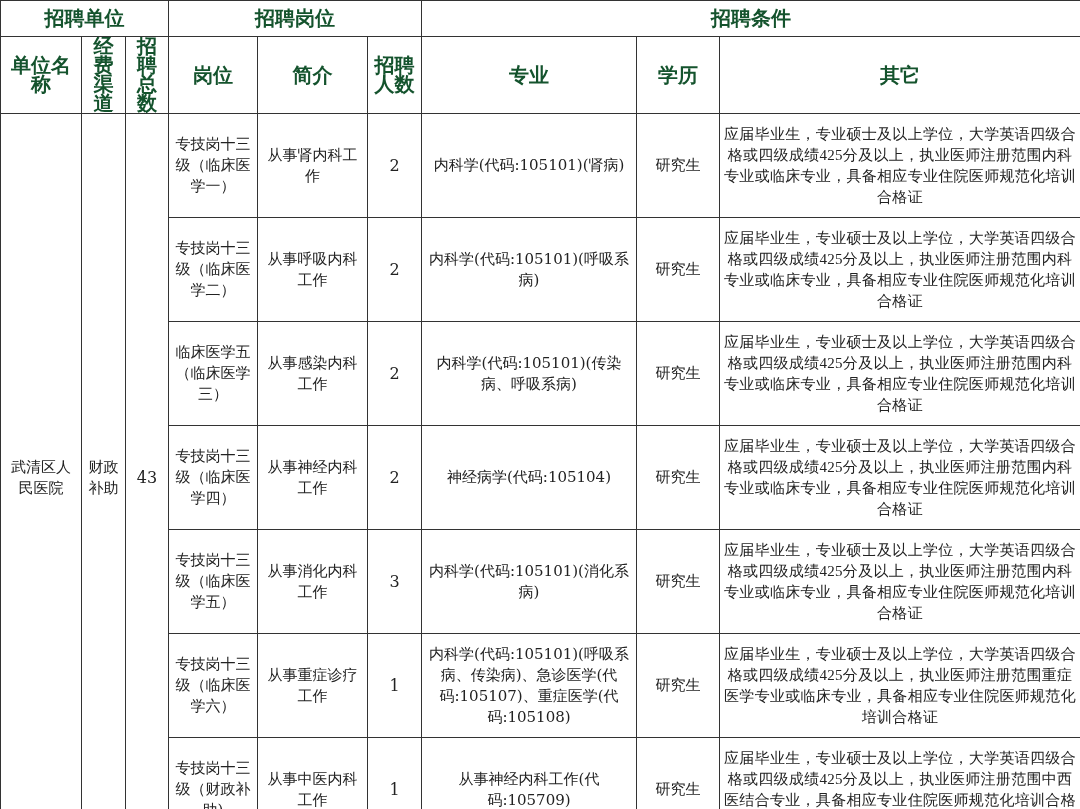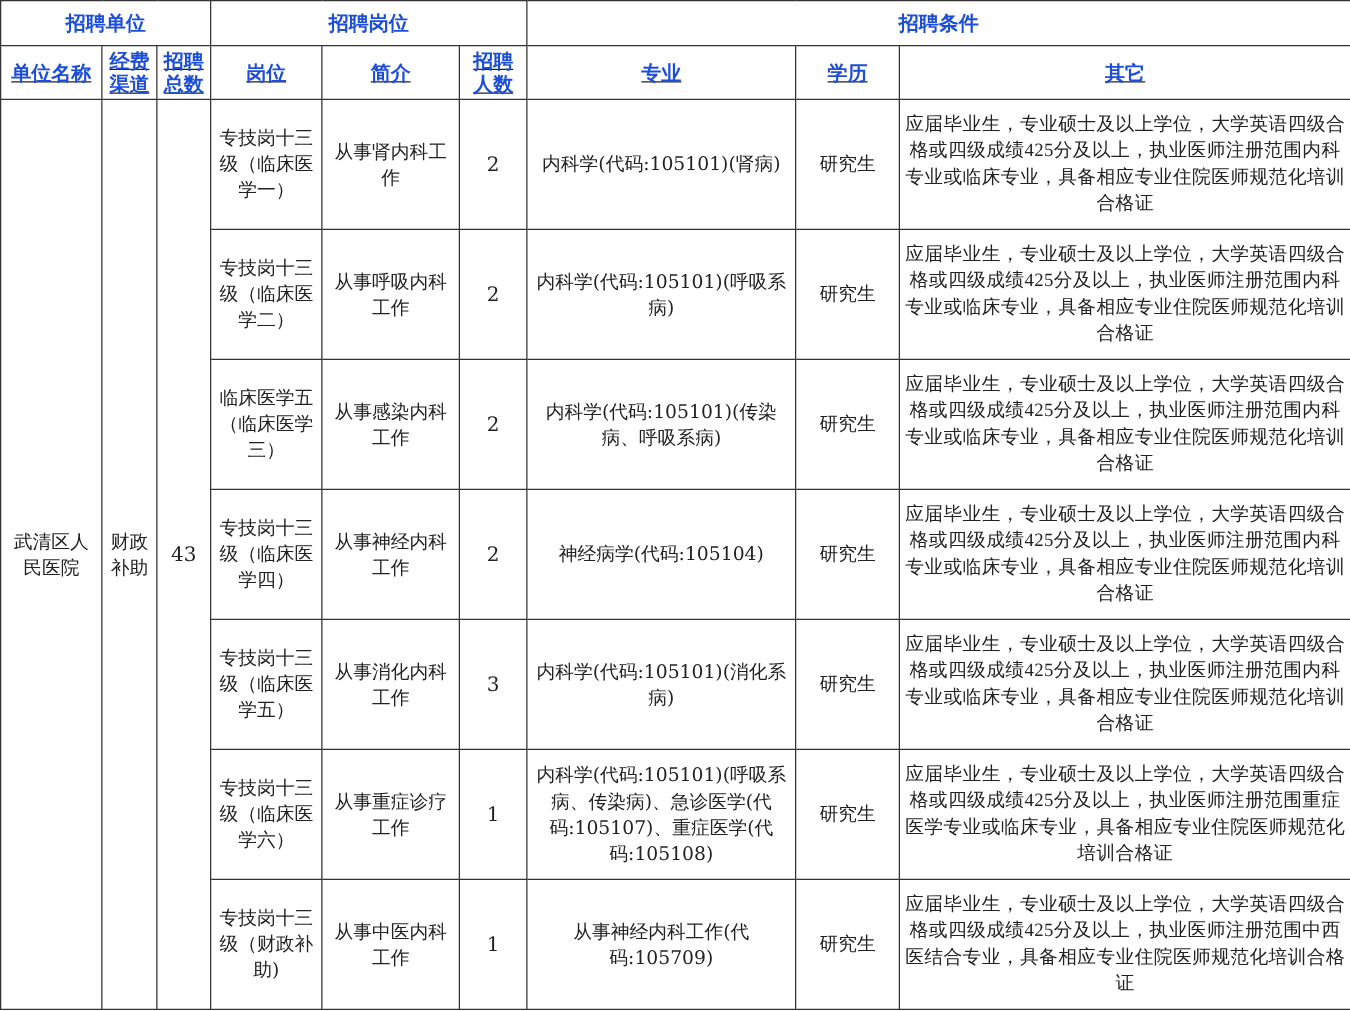--- a/index.html
+++ b/index.html
@@ -15,26 +15,26 @@
   table.recruit td, table.recruit th {
     border: 1.5px solid #333333;
     text-align: center;
     vertical-align: middle;
     padding: 0 3px;
     line-height: 21px;
     overflow: hidden;
   }
   table.recruit th {
     font-weight: bold;
-    font-size: 16px;
-    color: #1d4ed8;
+    font-size: 20px;
+    color: #14532d;
     line-height: 19px;
   }
   tr.h1 { height: 36px; }
-  tr.h2 { height: 43px; text-decoration: underline; }
+  tr.h2 { height: 43px; }
   tr.data { height: 104px; }
   td.pos { padding: 0 6px; }
   td.other { padding: 0 2px; letter-spacing: 0.3px; font-family: Liberation Serif, serif; }
   td.num { font-size: 16px; }
 </style>
 </head>
 <body>
 
 <table class="recruit">
   <colgroup>

